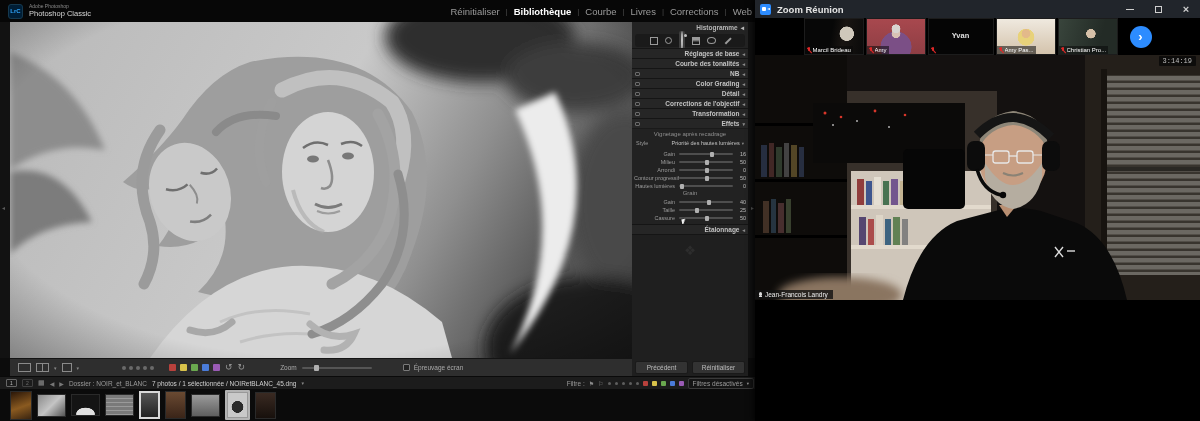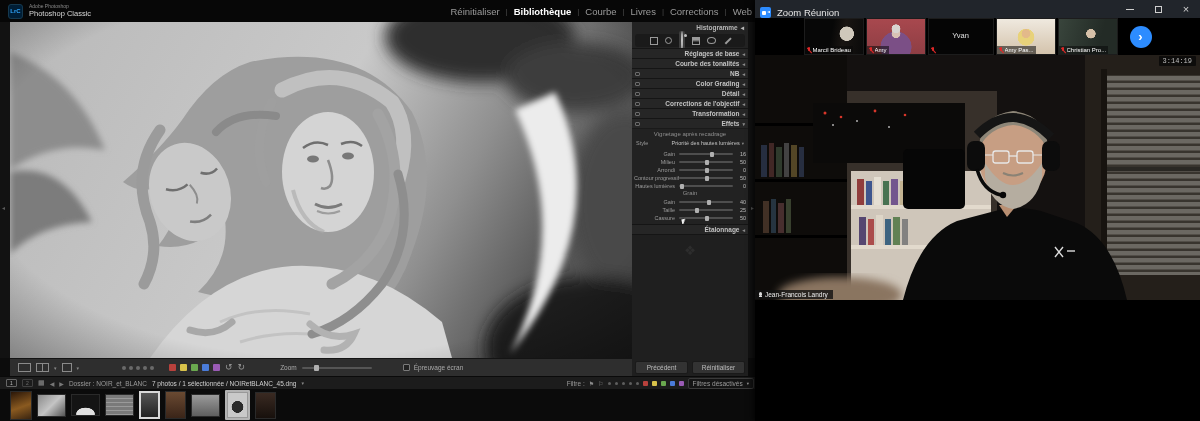--- a/index.html
+++ b/index.html
@@ -102,42 +102,42 @@
   .t3 { width:29px; height:22px; background:radial-gradient(ellipse 60% 55% at 50% 95%, #e0e0e0 55%, #141414 60%); }
   .t4 { width:29px; height:22px; background:repeating-linear-gradient(#7a7a7a 0 3px, #9a9a9a 3px 4px), #7a7a7a; }
   .t5 { width:21px; height:28px; background:linear-gradient(#555,#222); border:2px solid #d8d8d8; }
   .t6 { width:21px; height:28px; background:linear-gradient(#6a4a32,#3a2418); }
   .t7 { width:29px; height:23px; background:linear-gradient(#9a9a9a,#5f5f5f); }
   .t8 { width:21px; height:26px; background:radial-gradient(circle at 50% 58%, #2a2a2a 34%, #c9c9c9 36%); border:1px solid #999; }
   .t9 { width:21px; height:27px; background:linear-gradient(#3a2a22,#17100c); }
 
   
   .zw { position:absolute; left:755px; top:0; width:445px; height:421px; background:#000; box-shadow:-2px 0 6px rgba(0,0,0,.8); }
-  .zw-titlebar { position:absolute; left:0; top:0; width:100%; height:18px; background:#21252b; display:flex; align-items:flex-end; padding-left:5px; }
+  .zw-titlebar { position:absolute; left:0; top:0; width:100%; height:18px; background:#21252b; display:flex; align-items:center; padding-left:5px;font-weight:bold; }
   .zw-appicon { width:11px; height:11px; background:#2d8cff; border-radius:2px; position:relative; }
   .zw-appicon::after { content:""; position:absolute; left:2px; top:3.5px; width:4px; height:4px; background:#fff; border-radius:1px; }
   .zw-appicon::before { content:""; position:absolute; left:6.5px; top:4px; width:0; height:0; border-right:3px solid #fff; border-top:1.5px solid transparent; border-bottom:1.5px solid transparent; }
   .zw-title { margin-left:6px; font-size:9.5px; color:#e4e4e4; }
   .zw-controls { margin-left:auto; display:flex; height:18px; }
   .zw-ctl { width:28px; height:18px; display:flex; align-items:center; justify-content:center; }
   .zw-min { width:8px; height:1px; background:#cfcfcf; }
   .zw-max { width:7px; height:7px; border:1px solid #cfcfcf; }
   .zw-close { font-size:11px; color:#cfcfcf; line-height:1; }
 
   .zw-strip { position:absolute; left:0; top:18px; width:100%; height:37px; background:#000; display:flex; align-items:center; justify-content:center; gap:2px; }
   .tile { position:relative; height:37px; border:1px solid #1c1c1c; overflow:hidden; flex:none; }
   .tile-label { position:absolute; left:0; bottom:0; display:flex; align-items:center; gap:2px; padding:1px 2px; background:rgba(10,10,10,.55); max-width:100%; }
   .tile-name { font-size:6px; color:#ffffff; white-space:nowrap; overflow:hidden; }
   .tile-center-name { position:absolute; left:0; right:0; top:12px; text-align:center; font-size:7.5px; color:#e0e0e0; }
   .mic-muted { position:relative; width:4px; height:6px; flex:none; }
   .mic-muted::before { content:""; position:absolute; left:1px; top:0; width:2.5px; height:4px; background:#e02828; border-radius:1.5px; }
   .mic-muted::after { content:""; position:absolute; left:-1px; top:2.5px; width:7px; height:1px; background:#e02828; transform:rotate(50deg); }
   .p1 { width:60px; background:radial-gradient(circle at 72% 42%, #cfc8bb 0 15%, rgba(0,0,0,0) 16%), linear-gradient(100deg,#070707 45%,#191512 65%,#0a0a0a); }
   .p2 { width:60px; background:radial-gradient(circle at 50% 28%, #d8d4d0 0 11%, transparent 12%), radial-gradient(circle at 50% 42%, #d9c2b4 0 12%, transparent 13%), radial-gradient(circle at 50% 80%, #7b4f86 0 38%, transparent 39%), linear-gradient(#a8484e,#8e3e44); }
-  .p3 { width:66px; background:#050505; }
+  .p3 { width:66px; background:#050505;font-weight:bold; }
   .p4 { width:60px; background:radial-gradient(circle at 50% 42%, #e3b98a 0 12%, transparent 13%), radial-gradient(circle at 50% 52%, #e8d27a 0 24%, transparent 25%), linear-gradient(#efe9df,#d4c3ac); }
   .p5 { width:60px; background:radial-gradient(circle at 55% 42%, #d6c0a8 0 12%, transparent 13%), linear-gradient(105deg,#39453c,#232b26 70%); }
   .next-btn { width:22px; height:22px; border-radius:50%; background:#2d8cff; color:#fff; font-size:13px; font-weight:bold; display:flex; align-items:center; justify-content:center; margin-left:10px; flex:none; line-height:1; padding-bottom:1px; }
 
   .zw-main { position:absolute; left:0; top:55px; width:445px; height:245px; background:#141110; overflow:hidden; }
   .timer-badge { position:absolute; top:1px; right:4px; background:rgba(8,8,8,.8); color:#bdbdbd; font-size:7px; padding:1px 4px; border-radius:1px; font-family:"Liberation Mono", monospace; }
   .speaker-label { position:absolute; left:0; bottom:1px; background:rgba(18,18,18,.8); display:flex; align-items:center; gap:3px; padding:1px 5px 1px 3px; }
   .speaker-label .nm { font-size:6.5px; color:#efefef; white-space:nowrap; }
   .mic-live { position:relative; width:4px; height:6px; }
   .mic-live::before { content:""; position:absolute; left:1px; top:0; width:2.5px; height:4px; background:#dcdcdc; border-radius:1.5px; }

